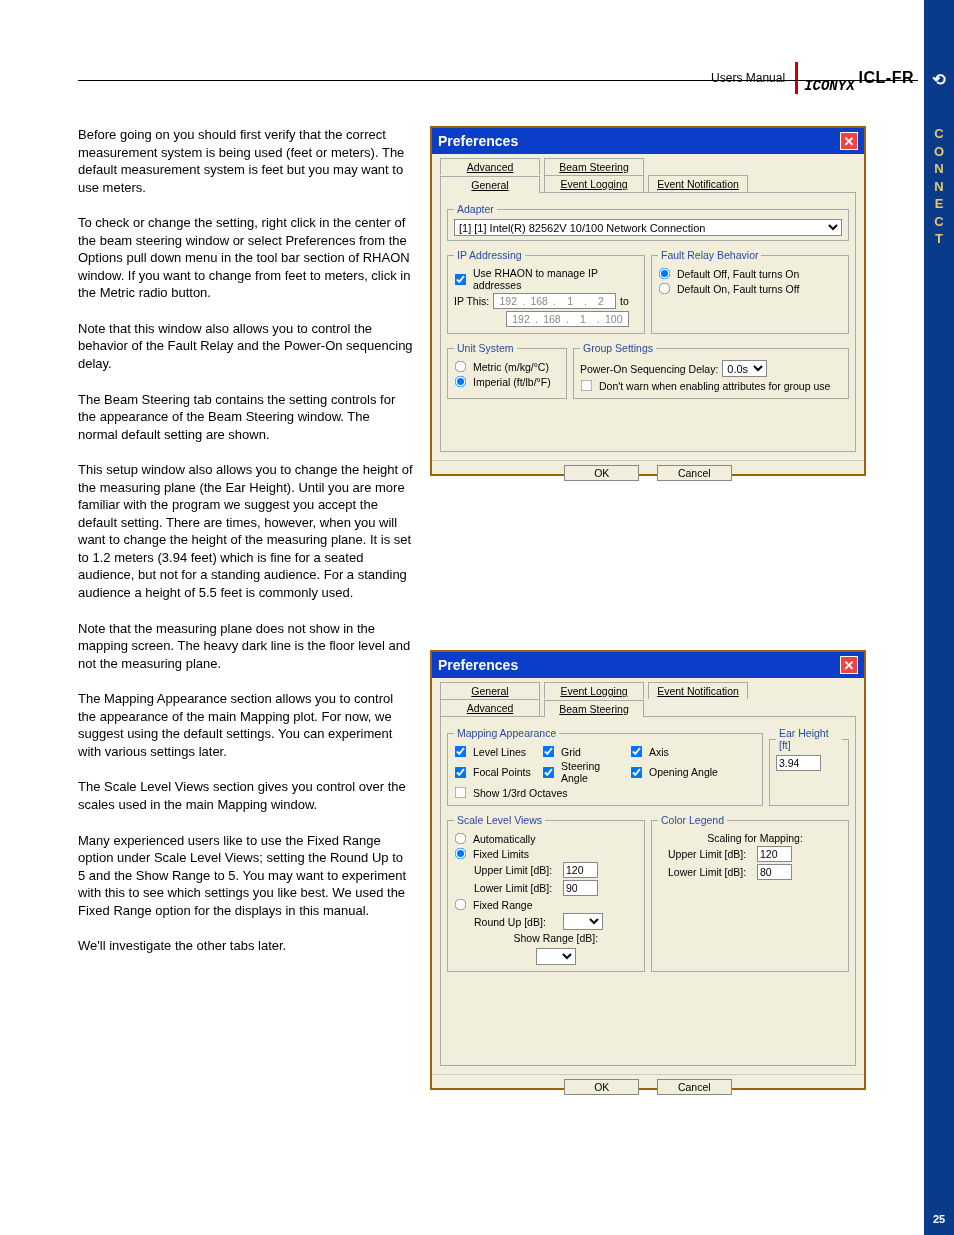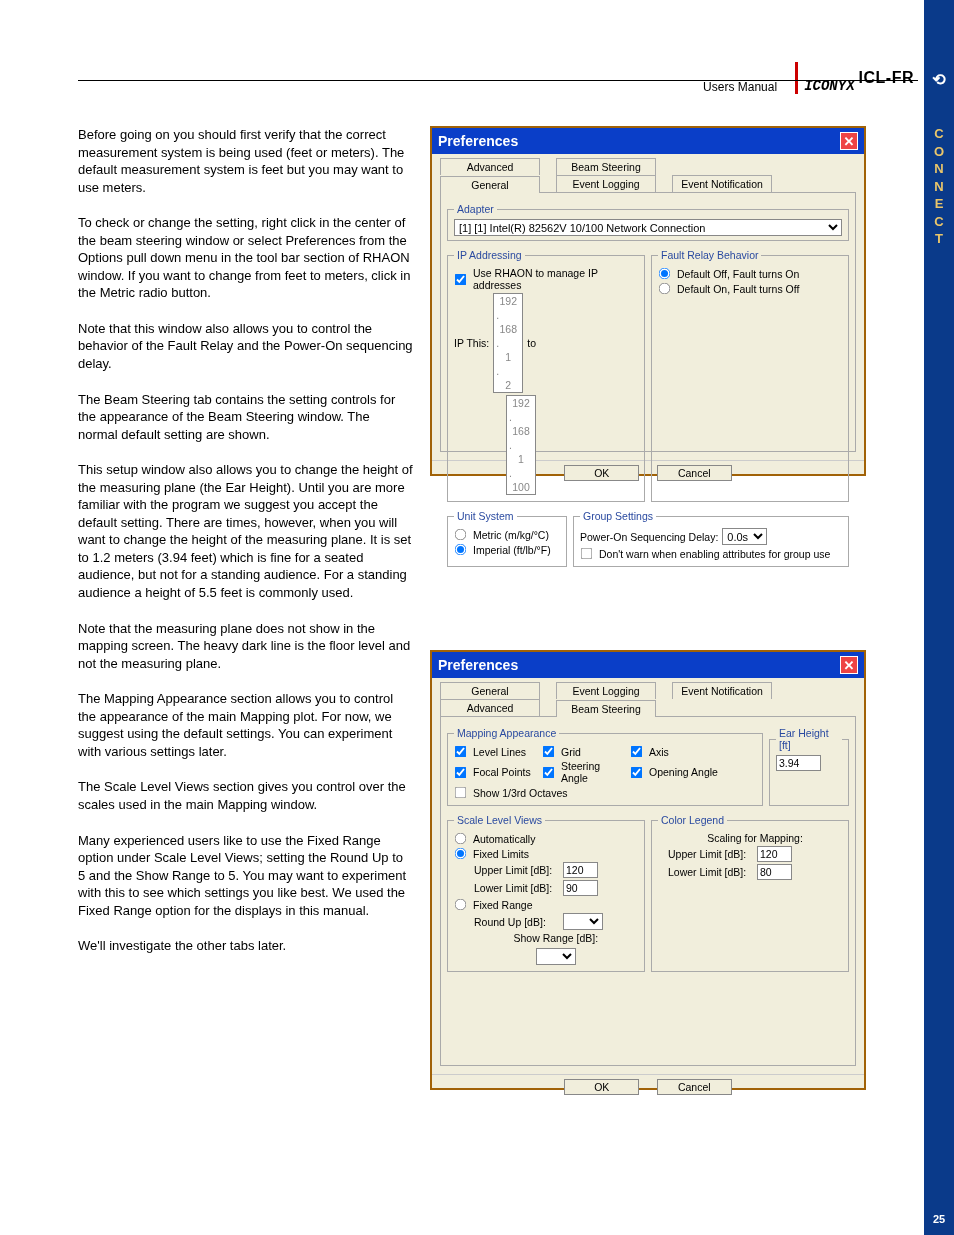--- a/index.html
+++ b/index.html
@@ -35,22 +35,22 @@
     width: 840px;
     border-top: 0.5px solid #000;
   }
   .header-text {
     position: absolute;
     top: 62px;
     right: 40px;
     font-size: 12px;
     color: #000;
     display:flex;
-    align-items:flex-end;
-    gap:18px;
+    align-items:center;
+    gap:10px;
   }
   .logo {
     display:inline-flex; align-items:center;
     border-left: 3px solid #c00;
     padding-left:6px;
     font-weight: bold;
   }
   .logo-iconyx { font-family: Liberation Mono, monospace; font-style: italic; font-size:14px; color:#000;margin-top:16px;}
   .logo-icl { font-size:16px; margin-left:4px; letter-spacing:0.5px;}
   .body-text {
@@ -80,39 +80,39 @@
     padding: 4px 6px;
     display:flex;
     justify-content:space-between;
     align-items:center;
   }
   .close-x {
     background:#e44; color:#fff; width:18px; height:18px;
     border:1px solid #fff; display:flex; align-items:center; justify-content:center;
     font-size:13px; font-weight:bold;
   }
-  .tabs { display:flex; flex-wrap:wrap; gap:16px; padding:4px 8px 0 8px; }
+  .tabs { display:flex; flex-wrap:wrap; gap:4px; padding:4px 8px 0 8px;text-decoration:underline; }
   .tab {
     border:1px solid #aaa; border-bottom:none;
     background:#f1eedc; padding:2px 8px;
     min-width:100px; text-align:center;
     font-size:10.5px;
   }
   .tab.active { background:#f1eedc; position:relative; top:1px; }
   .tabpanel { border:1px solid #aaa; margin:0 8px 8px 8px; padding:6px; background:#f1eedc;}
   fieldset {
     border:1px solid #aaa;
     margin:4px 0;
     padding:4px 6px;
   }
   legend { font-size:10.5px; padding:0 3px; color:#2a4aa0;}
   .row { display:flex; align-items:center; gap:4px; margin:2px 0; }
   .ipbox {
     display:inline-flex; border:1px solid #888; background:#fff; font-size:10.5px;
-    color:#888; padding:1px 2px; gap:2px;flex-direction:column;
+    color:#888; padding:1px 2px; gap:2px;
   }
   .ipbox span { width:24px; text-align:center; }
   .half { display:flex; gap:6px; }
   .half > fieldset { flex:1; }
   input[type=text].tb {
     border:1px solid #888; background:#fff; font-size:10.5px;
     height:16px; padding:0 2px;
   }
   select.sel {
     border:1px solid #888; background:#fff; font-size:11px; height:17px;

